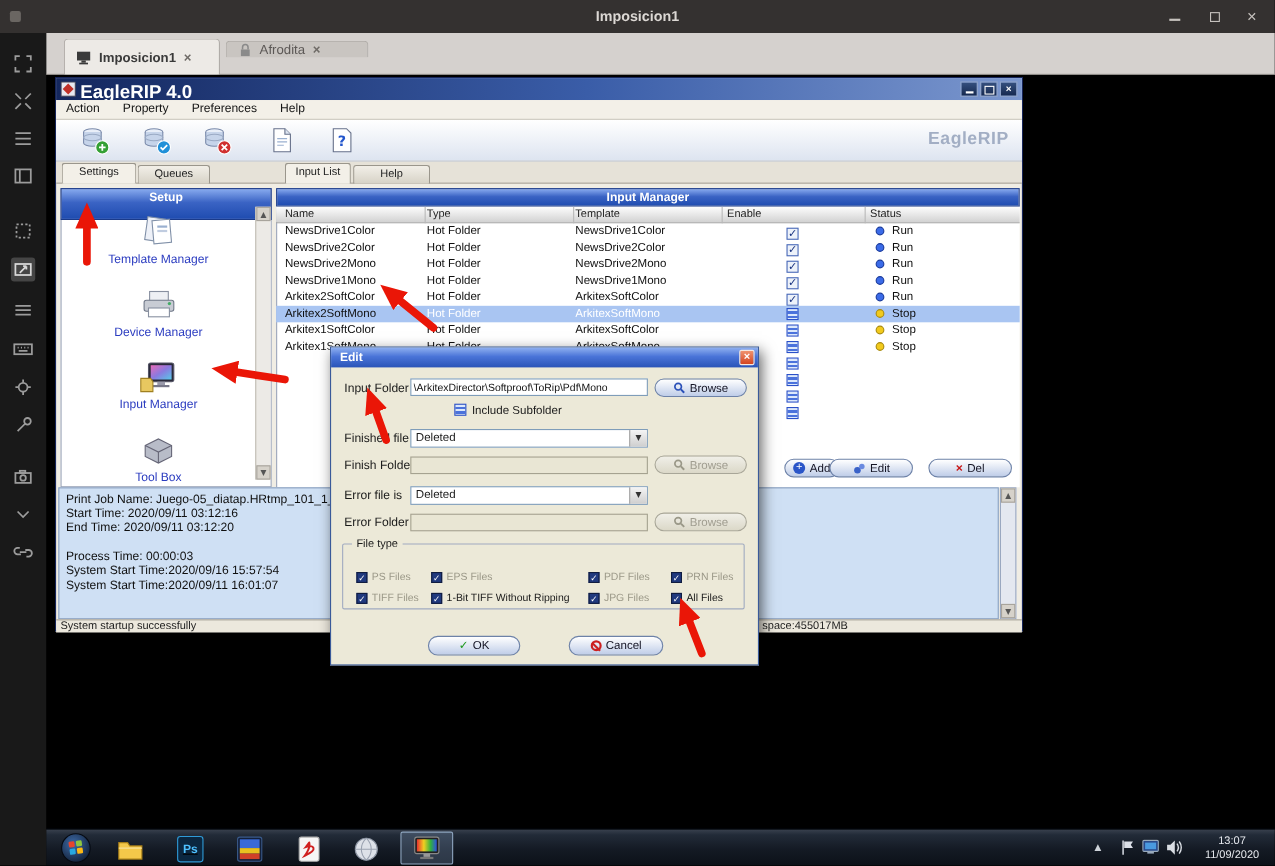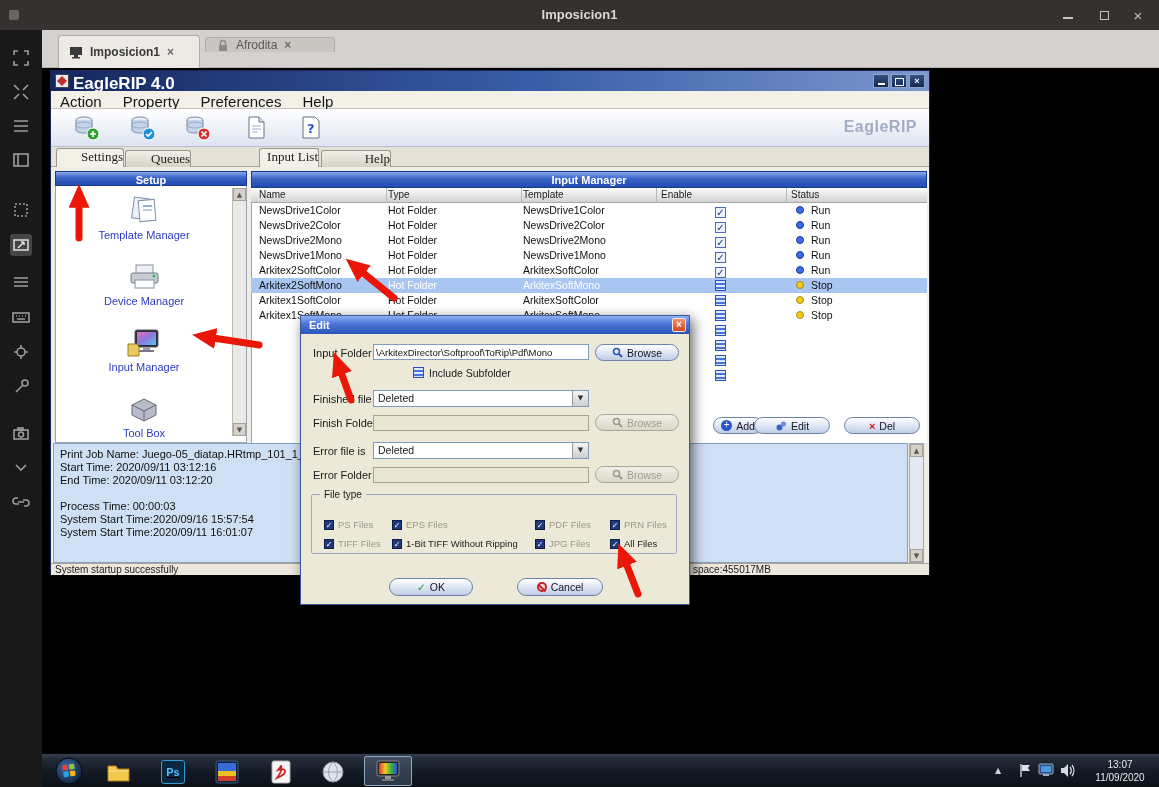--- a/index.html
+++ b/index.html
@@ -40,32 +40,32 @@
   
   #ripwin { position:absolute; left:8px; top:2px; width:880px; height:504px; background:#f0ede4; border:1px solid #16255a; z-index:1; }
   .rip-title { position:absolute; left:0; top:0; right:0; height:20px; background:linear-gradient(90deg,#14275e 0%,#3a5da8 55%,#7b97ce 100%); }
   .rip-title .ttxt { position:absolute; left:22px; top:3px; color:#fff; font-weight:bold; font-size:17px; }
   .rip-title svg { position:absolute; left:4px; top:3px; }
   .rtb { position:absolute; top:3px; width:16px; height:14px; background:linear-gradient(#35507f,#16294f); border:1px solid #8fa3c8; color:#fff; font-size:9px; text-align:center; line-height:12px; }
   .rtb.bar::before { content:""; display:inline-block; width:7px; height:2px; background:#fff; margin-top:8px; }
   .rtb.box::before { content:""; display:inline-block; width:7px; height:6px; border:1.2px solid #fff; margin-top:3px; }
   .rtb.x::before { content:"×"; font-weight:bold; }
   .rip-menu { position:absolute; left:0; right:0; top:20px; height:18px; background:#f3f0e8; border-bottom:1px solid #c8c4ba; }
-  .mi { display:inline-block; padding:2px 9px; color:#151515; font-size:15px; }
+  .mi { display:inline-block; padding:2px 9px; color:#151515; font-size:11px; }
   .rip-toolbar { position:absolute; left:0; right:0; top:38px; height:38px; background:linear-gradient(#ffffff,#dde4f0); border-bottom:1px solid #b8c0d0; }
   .tico { position:absolute; top:5px; }
   .tlogo { position:absolute; right:12px; top:9px; font-size:16px; font-weight:bold; letter-spacing:.5px; color:#a2aec4; }
 
   .rip-tabstrip { position:absolute; left:0; right:0; top:76px; height:20px; background:#e6e2d8; border-bottom:1px solid #a8a49a; }
-  .rtab { position:absolute; top:3px; height:17px; border:1px solid #9a968c; border-bottom:none; border-radius:3px 3px 0 0; background:linear-gradient(#f2efe8,#d6d2c6); font-size:13px; text-align:right; line-height:16px; color:#222;font-family:Liberation Serif, serif; }
+  .rtab { position:absolute; top:3px; height:17px; border:1px solid #9a968c; border-bottom:none; border-radius:3px 3px 0 0; background:linear-gradient(#f2efe8,#d6d2c6); font-size:10px; text-align:center; line-height:16px; color:#222; }
   .rtab.active { top:1px; height:19px; background:#f3f0e8; }
 
   .bluehdr { background:linear-gradient(180deg,#86a9ee 0%,#3a63c4 45%,#1f4cb0 100%); color:#fff; font-weight:bold; font-size:11px; text-align:center; line-height:17px; border:1px solid #1a3a8a; }
   #setup { position:absolute; left:4px; top:100px; width:192px; height:272px; background:#fff; border:1px solid #9aa4b8; }
-  #setup-hdr { position:absolute; left:-1px; right:-1px; top:-1px; height:15px; }
+  #setup-hdr { position:absolute; left:-1px; right:-1px; top:-1px; height:29px; }
   .sitem { position:absolute; left:6px; width:164px; text-align:center; }
   .sitem .slabel { margin-top:1px; color:#2b3cc0; font-size:11px; }
   #svscroll { position:absolute; right:0; top:16px; bottom:6px; width:14px; background:#eceae6; border-left:1px solid #c0bcb4; }
   .sarrow { position:absolute; left:0; width:13px; height:13px; background:#d6d2ca; border:1px solid #a8a49c; color:#555; font-size:7px; text-align:center; line-height:12px; font-family:"DejaVu Sans",sans-serif; }
   .sarrow.up { top:0; } .sarrow.up::before { content:"▲"; }
   .sarrow.dn { bottom:0; } .sarrow.dn::before { content:"▼"; }
 
   #imhdr { position:absolute; left:200px; top:100px; width:676px; height:17px; }
   #tablebg { position:absolute; left:200px; top:117px; width:676px; height:255px; background:#fff; border-left:1px solid #9aa4b8; }
   #thead { position:absolute; left:200px; top:117px; width:676px; height:15px; background:linear-gradient(#fdfdfd,#d2d2d2); border-bottom:1px solid #a8a8a8; font-size:10px; color:#222; }

